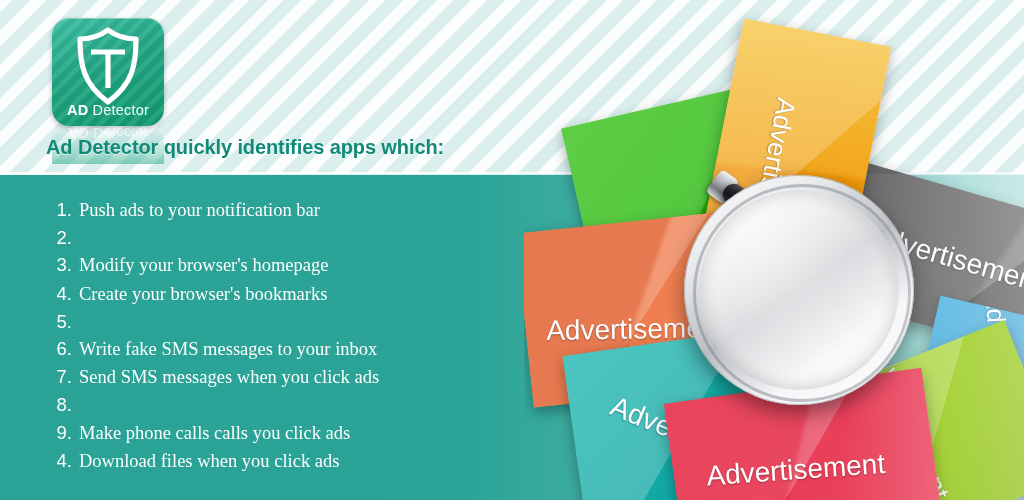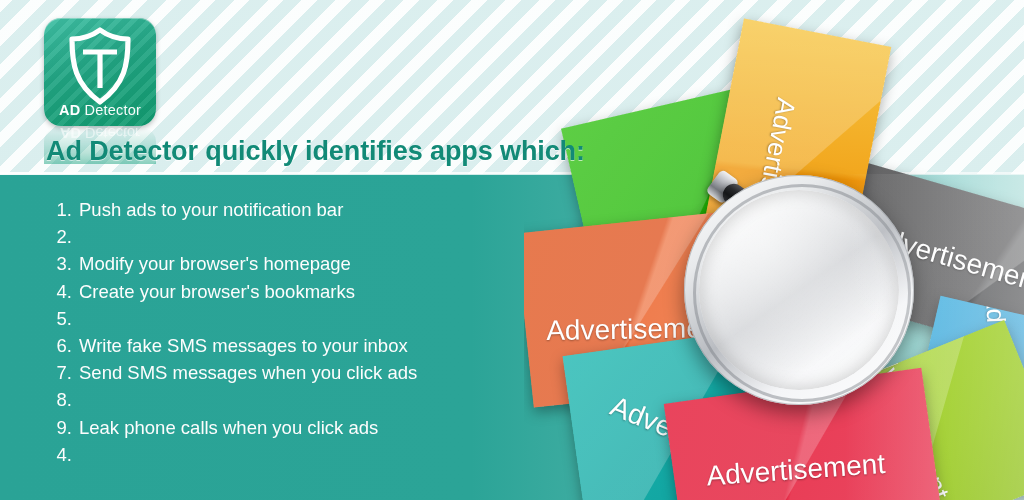--- a/index.html
+++ b/index.html
@@ -22,21 +22,21 @@
   .bg-band{
     position:absolute;left:0;top:174px;width:1024px;height:326px;
     background:linear-gradient(90deg,#2aa396 0%,#2ba497 46%,#55b6ad 72%,#9ad6d2 92%,#b2e0dc 100%);
   }
   .band-topline{
     position:absolute;left:0;top:172px;width:1024px;height:3px;
     background:linear-gradient(90deg,rgba(255,255,255,.95),rgba(255,255,255,.6));
   }
 
   
-  .icon-wrap{position:absolute;left:44px;top:18px;width:116px;height:130px;}
+  .icon-wrap{position:absolute;left:52px;top:18px;width:116px;height:130px;}
   .app-icon{
     position:absolute;left:0;top:0;width:112px;height:108px;border-radius:17px;
     background:
       repeating-linear-gradient(-45deg,
         rgba(255,255,255,0.07) 0px, rgba(255,255,255,0.07) 5px,
         rgba(0,0,0,0.04) 5px, rgba(0,0,0,0.04) 11px),
       linear-gradient(160deg,#3fbfa4 0%,#21a583 45%,#119a6f 100%);
     box-shadow:0 2px 5px rgba(0,0,0,.25), inset 0 1px 0 rgba(255,255,255,.35);
     overflow:hidden;
   }
@@ -56,36 +56,36 @@
   }
   .icon-reflection .rlabel{
     position:absolute;left:0;right:0;bottom:-2px;text-align:center;
     font-size:14.5px;color:rgba(255,255,255,.55);white-space:nowrap;line-height:1;
   }
   .icon-reflection .rlabel b{font-weight:bold;}
 
   
   .headline{
     position:absolute;left:46px;top:136px;
-    font-size:27px;font-weight:bold;color:#128a77;
+    font-size:20px;font-weight:bold;color:#128a77;
     letter-spacing:-0.1px;white-space:nowrap;
     text-shadow:0 1px 0 rgba(255,255,255,.6);
   }
 
   
   .feature-list{
     position:absolute;left:44px;top:196px;width:520px;
     list-style:none;margin:0;padding:0;
   }
   .feature-list li{
     display:flex;align-items:baseline;
     color:#fdfdfd;font-size:18.5px;line-height:27.2px;white-space:nowrap;
   }
   .li-num{width:28px;flex:0 0 28px;text-align:right;margin-right:7px;}
-  .li-txt{flex:0 1 auto;}
+  .li-txt{flex:0 1 auto;font-family:Liberation Serif, serif;}
 
   
   .illustration{position:absolute;left:524px;top:0;width:500px;height:500px;overflow:hidden;}
   .card{
     position:absolute;
     box-shadow:0 5px 14px rgba(0,0,0,.34);
     overflow:hidden;
   }
   .card .gloss{
     position:absolute;left:-30%;top:-30%;width:170%;height:170%;
@@ -305,20 +305,21 @@
       </li>
     <li>
         <span class="li-num">7.</span>
         <span class="li-txt">Send SMS messages when you click ads</span>
       </li>
     <li>
         <span class="li-num">8.</span>
       </li>
     <li>
         <span class="li-num">9.</span>
-        <span class="li-txt">Leak phone calls when you click ads</span>
+        <span class="li-txt">Make phone calls calls you click ads</span>
       </li>
     <li>
         <span class="li-num">4.</span>
+        <span class="li-txt">Download files when you click ads</span>
       </li>
   </ul>
 
 </div>
 
 </body></html>

